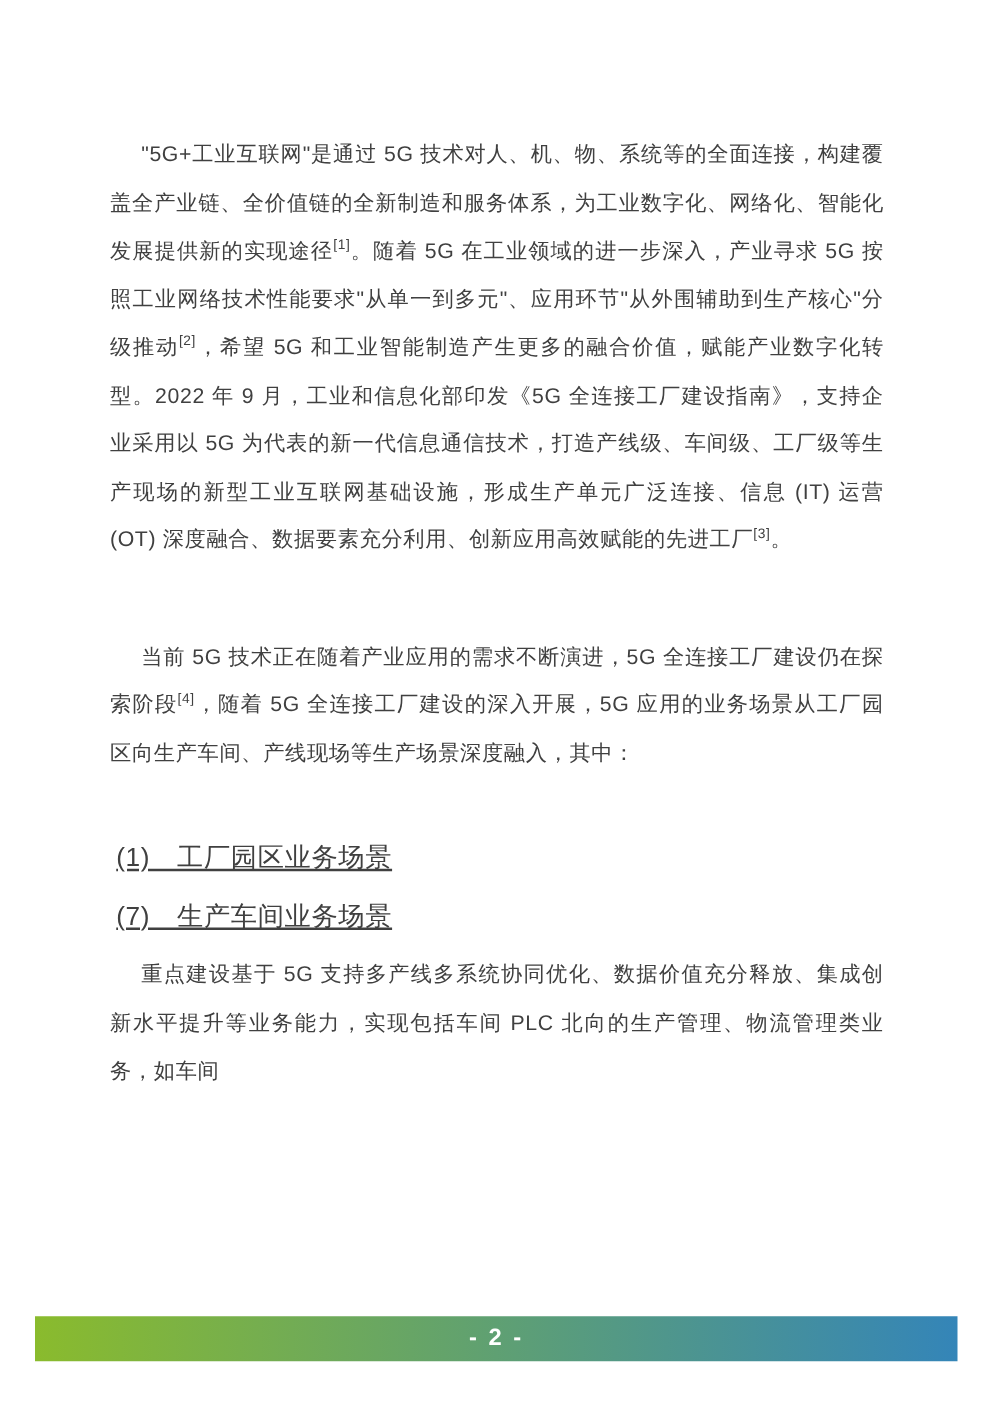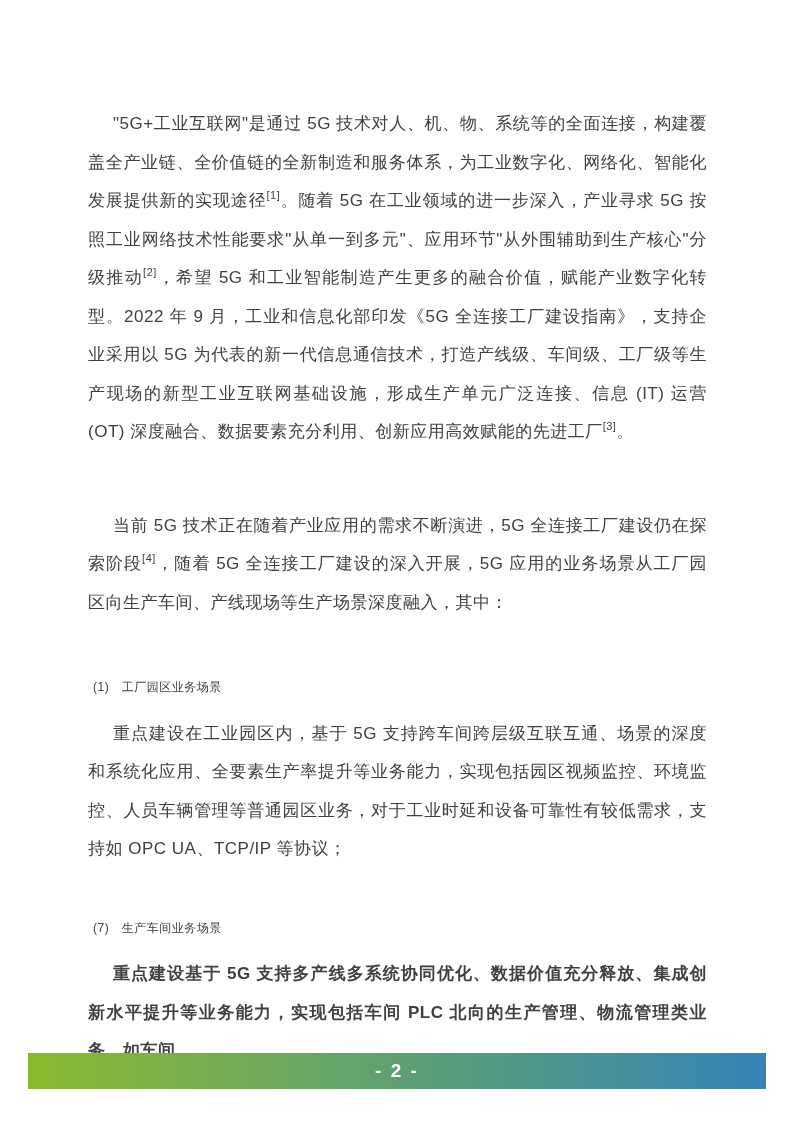--- a/index.html
+++ b/index.html
@@ -31,28 +31,28 @@
     text-indent: 25px;
   }
   .doc p.opening {
     margin-bottom: 55px;
   }
   .doc p.tight {
     margin-bottom: 40px;
   }
   .doc p.last {
     margin-bottom: 0;
-    font-weight: bold;
   }
   .doc h3.item-heading {
-    font-size: 12px;
+    font-size: 21px;
     font-weight: normal;
     margin: 0 0 8px 0;
     text-indent: 5px;
     text-align: left;
+    text-decoration: underline;
   }
   sup.fn {
     font-size: 11px;
     line-height: 0;
     vertical-align: super;
   }
   .footer-bar {
     position: absolute;
     left: 28px;
     top: 1053px;
@@ -70,21 +70,20 @@
   }
 </style>
 </head>
 <body>
 
 <div class="page">
   <div class="doc" style="color: rgb(64, 64, 64);">
     <p class="opening">"5G+工业互联网"是通过 5G 技术对人、机、物、系统等的全面连接，构建覆盖全产业链、全价值链的全新制造和服务体系，为工业数字化、网络化、智能化发展提供新的实现途径<sup class="fn">[1]</sup>。随着 5G 在工业领域的进一步深入，产业寻求 5G 按照工业网络技术性能要求"从单一到多元"、应用环节"从外围辅助到生产核心"分级推动<sup class="fn">[2]</sup>，希望 5G 和工业智能制造产生更多的融合价值，赋能产业数字化转型。2022 年 9 月，工业和信息化部印发《5G 全连接工厂建设指南》，支持企业采用以 5G 为代表的新一代信息通信技术，打造产线级、车间级、工厂级等生产现场的新型工业互联网基础设施，形成生产单元广泛连接、信息 (IT) 运营 (OT) 深度融合、数据要素充分利用、创新应用高效赋能的先进工厂<sup class="fn">[3]</sup>。</p>
     <p>当前 5G 技术正在随着产业应用的需求不断演进，5G 全连接工厂建设仍在探索阶段<sup class="fn">[4]</sup>，随着 5G 全连接工厂建设的深入开展，5G 应用的业务场景从工厂园区向生产车间、产线现场等生产场景深度融入，其中：</p>
     <h3 class="item-heading">(1)　工厂园区业务场景</h3>
-    <p class="tight">重点建设在工业园区内，基于 5G 支持跨车间跨层级互联互通、场景的深度和系统化应用、全要素生产率提升等业务能力，实现包括园区视频监控、环境监控、人员车辆管理等普通园区业务，对于工业时延和设备可靠性有较低需求，支持如 OPC UA、TCP/IP 等协议；</p>
     <h3 class="item-heading">(7)　生产车间业务场景</h3>
     <p class="last">重点建设基于 5G 支持多产线多系统协同优化、数据价值充分释放、集成创新水平提升等业务能力，实现包括车间 PLC 北向的生产管理、物流管理类业务，如车间</p>
   </div>
 
   <div class="footer-bar" style="background: linear-gradient(90deg, rgb(138, 187, 45), rgb(52, 133, 184));">
     <span class="page-num">- 2 -</span>
   </div>
 </div>
 
 </body></html>

